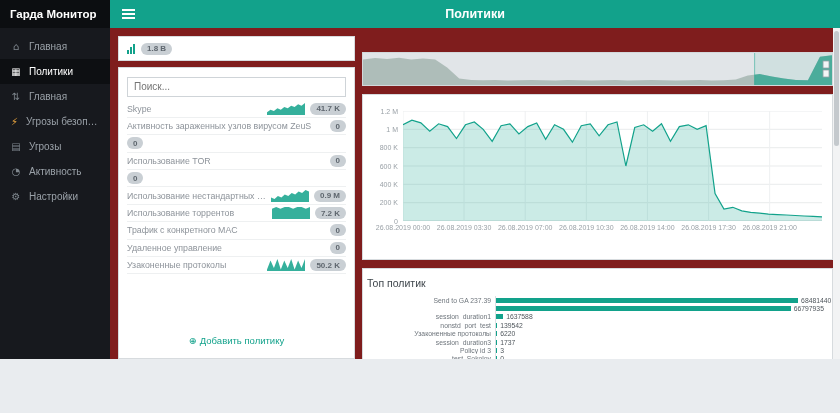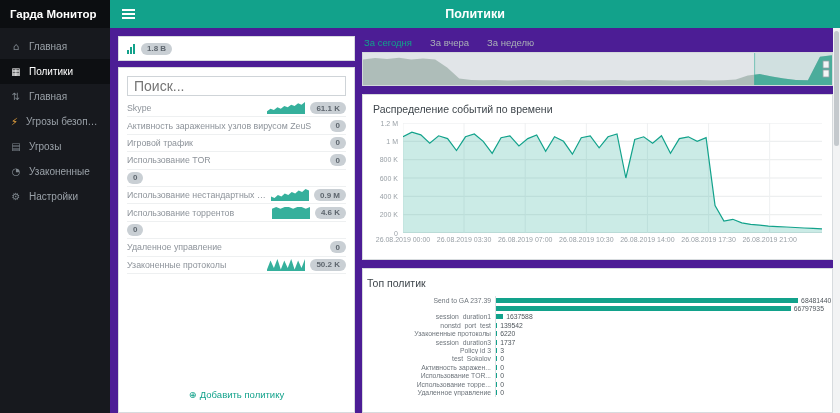--- a/index.html
+++ b/index.html
@@ -1,18 +1,18 @@
 <!DOCTYPE html>
 <html><head>
 <meta charset="utf-8">
 <style>
   *{margin:0;padding:0;box-sizing:border-box}
   html,body{width:840px;height:413px}
   body{font-family:"Liberation Sans","DejaVu Sans",sans-serif;background:#e9ecef;overflow:hidden}
-  .app{position:relative;width:840px;height:413px;background:#4c1d95;overflow:hidden}
+  .app{position:relative;width:840px;height:359px;background:#7f1d1d;overflow:hidden}
 
   
   .brand{position:absolute;left:0;top:0;width:110px;height:28px;background:#0c0e11;color:#fff;
          font-size:11.5px;font-weight:bold;line-height:28px;padding-left:10px;white-space:nowrap}
   .topbar{position:absolute;left:110px;top:0;right:0;height:28px;background:#12a28b;display:flex;align-items:center}
   .hamburger{display:flex;flex-direction:column;gap:2px;margin-left:12px;cursor:pointer}
   .hamburger i{display:block;width:13px;height:2px;background:#fff}
   .page-title{position:absolute;left:0;right:0;text-align:center;color:#fff;font-size:12.5px;font-weight:bold}
 
   
@@ -26,21 +26,21 @@
 
   
   .stats-head{position:absolute;left:118px;top:36px;width:237px;height:25px;background:#fff;border:1px solid #d7dbde;
               display:flex;align-items:center;padding:0 8px;gap:6px}
   .mini-bars{display:flex;align-items:flex-end;gap:1px;height:10px}
   .mini-bars i{display:block;width:2px;background:#12a28b}
   .mini-bars i:nth-child(1){height:4px}.mini-bars i:nth-child(2){height:7px}.mini-bars i:nth-child(3){height:10px}
   .stats-head-title{flex:1;font-size:10px;color:#4c5358}
   .badge{background:#c9cfd4;color:#5e666e;font-size:8px;font-weight:bold;border-radius:8px;padding:1.5px 6px;white-space:nowrap}
   .stats-card{position:absolute;left:118px;top:67px;width:237px;bottom:0;background:#fff;border:1px solid #d7dbde;padding:8px 8px 30px}
-  .search-input{width:100%;height:20px;border:1px solid #cfd4d8;font-size:14px;padding:0 6px;color:#555;outline:none;
+  .search-input{width:100%;height:20px;border:1px solid #cfd4d8;font-size:10px;padding:0 6px;color:#555;outline:none;
                 font-family:"Liberation Sans","DejaVu Sans",sans-serif}
   .policy-list{margin-top:4px}
   .policy-row{display:flex;align-items:center;height:17.4px;border-bottom:1px solid #eef0f1;gap:5px;cursor:pointer}
   .policy-label{flex:1;font-size:8.8px;color:#8d939a;white-space:nowrap;overflow:hidden;text-overflow:ellipsis}
   .spark{flex:0 0 auto;display:block}
   .add-policy{position:absolute;left:0;right:0;bottom:12px;text-align:center;color:#12a28b;font-size:9.5px;cursor:pointer}
   .add-policy .plus{font-family:"DejaVu Sans",sans-serif;margin-right:3px}
 
   
   .tabs{position:absolute;left:364px;top:37px;display:flex;gap:18px;font-size:9.5px}
@@ -101,21 +101,21 @@
       <div class="side-item">
         <span class="side-icon warn">⚡</span>
         <span class="side-label">Угрозы безопасности</span>
       </div>
       <div class="side-item">
         <span class="side-icon">▤</span>
         <span class="side-label">Угрозы</span>
       </div>
       <div class="side-item">
         <span class="side-icon">◔</span>
-        <span class="side-label">Узаконенные</span>
+        <span class="side-label">Активность</span>
       </div>
       <div class="side-item">
         <span class="side-icon">⚙</span>
         <span class="side-label">Настройки</span>
       </div>
     </nav>
 
   <div class="stats-head">
     <span class="mini-bars">
         <i></i>
@@ -126,28 +126,27 @@
   </div>
 
   <div class="stats-card">
     <input class="search-input" type="text" placeholder="Поиск..." style="">
     <div class="policy-list">
         <div class="policy-row">
           <span class="policy-label">Skype</span>
           <svg width="38" height="12" viewBox="0 0 38 12" preserveAspectRatio="none" class="spark">
             <polygon points="0,12 0.0,9.3 3.5,6.7 6.9,8.0 10.4,5.3 13.8,6.7 17.3,4.0 20.7,5.3 24.2,2.7 27.6,4.0 31.1,1.3 34.5,2.7 38.0,0.0 38,12" fill="#12a28b" opacity="0.85"></polygon>
           </svg>
-          <span class="badge">61.1 K</span>
+          <span class="badge">41.7 K</span>
         </div>
         <div class="policy-row">
           <span class="policy-label">Активность зараженных узлов вирусом ZeuS</span>
           <span class="badge">0</span>
         </div>
         <div class="policy-row">
-          <span class="policy-label">Игровой трафик</span>
           <span class="badge">0</span>
         </div>
         <div class="policy-row">
           <span class="policy-label">Использование TOR</span>
           <span class="badge">0</span>
         </div>
         <div class="policy-row">
           <span class="badge">0</span>
         </div>
         <div class="policy-row">
@@ -155,66 +154,61 @@
           <svg width="38" height="12" viewBox="0 0 38 12" preserveAspectRatio="none" class="spark">
             <polygon points="0,12 0.0,7.5 3.5,9.0 6.9,6.0 10.4,7.5 13.8,4.5 17.3,6.0 20.7,3.0 24.2,4.5 27.6,1.5 31.1,3.0 34.5,0.0 38.0,1.5 38,12" fill="#12a28b" opacity="0.85"></polygon>
           </svg>
           <span class="badge">0.9 M</span>
         </div>
         <div class="policy-row">
           <span class="policy-label">Использование торрентов</span>
           <svg width="38" height="12" viewBox="0 0 38 12" preserveAspectRatio="none" class="spark">
             <polygon points="0,12 0.0,1.7 4.2,0.0 8.4,1.7 12.7,0.0 16.9,0.0 21.1,1.7 25.3,0.0 29.6,0.0 33.8,1.7 38.0,0.0 38,12" fill="#12a28b" opacity="0.85"></polygon>
           </svg>
-          <span class="badge">4.6 K</span>
-        </div>
-        <div class="policy-row">
+          <span class="badge">7.2 K</span>
+        </div>
+        <div class="policy-row">
+          <span class="policy-label">Трафик с конкретного MAC</span>
           <span class="badge">0</span>
         </div>
         <div class="policy-row">
           <span class="policy-label">Удаленное управление</span>
           <span class="badge">0</span>
         </div>
         <div class="policy-row">
           <span class="policy-label">Узаконенные протоколы</span>
           <svg width="38" height="12" viewBox="0 0 38 12" preserveAspectRatio="none" class="spark">
             <polygon points="0,12 0.0,10.5 3.5,1.5 6.9,9.0 10.4,0.0 13.8,10.5 17.3,1.5 20.7,9.0 24.2,0.0 27.6,10.5 31.1,1.5 34.5,9.0 38.0,0.0 38,12" fill="#12a28b" opacity="0.85"></polygon>
           </svg>
           <span class="badge">50.2 K</span>
         </div>
       </div>
     <div class="add-policy">
       <span class="plus">⊕</span><span>Добавить политику</span>
     </div>
   </div>
 
-  <div class="tabs">
-      <span class="tab active">За сегодня</span>
-      <span class="tab">За вчера</span>
-      <span class="tab">За неделю</span>
-    </div>
 
   <div class="brush">
       <svg width="100%" height="100%" viewBox="0 0 471 32" preserveAspectRatio="none">
         <defs>
           <clipPath id="selclip">
             <rect x="393.28499999999997" y="0" width="77.71500000000002" height="32"></rect>
           </clipPath>
         </defs>
         <polygon points="0,32 0.0,6.4 12.1,5.1 24.2,6.1 36.2,4.8 48.3,6.4 60.4,5.4 72.5,6.4 84.5,14.4 96.6,25.6 108.7,26.9 120.8,27.2 132.8,26.9 144.9,27.5 157.0,27.2 169.1,26.9 181.2,27.2 193.2,27.5 205.3,26.9 217.4,27.2 229.5,27.5 241.5,27.2 253.6,26.9 265.7,27.5 277.8,27.2 289.8,26.9 301.9,27.2 314.0,27.5 326.1,27.2 338.2,26.9 350.2,27.5 362.3,27.2 374.4,26.6 386.5,22.4 398.5,21.1 410.6,23.4 422.7,25.6 434.8,26.9 446.8,27.2 458.9,3.8 471.0,2.2 471,32" fill="#a9b8b4" opacity="0.9"></polygon>
         <rect x="393.28499999999997" y="0" width="77.71500000000002" height="32" fill="rgba(18,162,139,0.08)"></rect>
         <polygon points="0,32 0.0,6.4 12.1,5.1 24.2,6.1 36.2,4.8 48.3,6.4 60.4,5.4 72.5,6.4 84.5,14.4 96.6,25.6 108.7,26.9 120.8,27.2 132.8,26.9 144.9,27.5 157.0,27.2 169.1,26.9 181.2,27.2 193.2,27.5 205.3,26.9 217.4,27.2 229.5,27.5 241.5,27.2 253.6,26.9 265.7,27.5 277.8,27.2 289.8,26.9 301.9,27.2 314.0,27.5 326.1,27.2 338.2,26.9 350.2,27.5 362.3,27.2 374.4,26.6 386.5,22.4 398.5,21.1 410.6,23.4 422.7,25.6 434.8,26.9 446.8,27.2 458.9,3.8 471.0,2.2 471,32" fill="#12a28b" opacity="0.6" clip-path="url(#selclip)"></polygon>
         <line x1="393.28499999999997" y1="0" x2="393.28499999999997" y2="32" stroke="rgba(18,162,139,0.5)" stroke-width="1"></line>
         <rect x="462" y="8" width="6" height="7" fill="#f3f5f6" stroke="#99a1a7" stroke-width="0.8"></rect>
         <rect x="462" y="17" width="6" height="7" fill="#f3f5f6" stroke="#99a1a7" stroke-width="0.8"></rect>
       </svg>
     </div>
 
   <div class="card card-events">
-    <div class="card-title">Распределение событий по времени</div>
     <div class="chart-wrap">
       <div class="ylabels">
           <span style="top: -3.5px;">1.2 M</span>
           <span style="top: 14.8333px;">1 M</span>
           <span style="top: 33.1667px;">800 K</span>
           <span style="top: 51.5px;">600 K</span>
           <span style="top: 69.8333px;">400 K</span>
           <span style="top: 88.1667px;">200 K</span>
           <span style="top: 106.5px;">0</span>
         </div>

